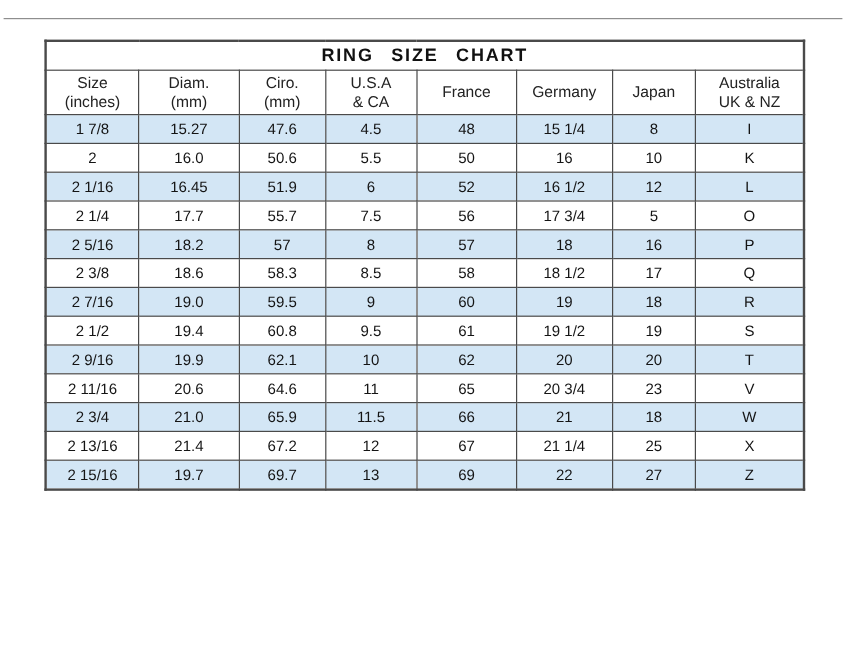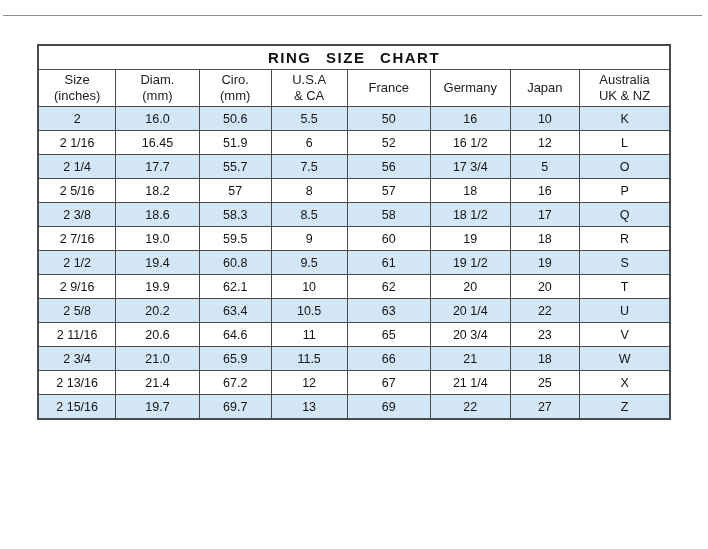--- a/index.html
+++ b/index.html
@@ -12,21 +12,21 @@
     overflow: hidden;
   }
   .top-line {
     position: absolute;
     top: 15px; left: 3px;
     width: 699px; height: 1px;
     background: #8e8e8e;
   }
   table.ring-chart {
     position: absolute;
-    top: 44px; left: 37px;
+    top: 33px; left: 37px;
     width: 634px;
     border-collapse: collapse;
     table-layout: fixed;
     border: 2px solid var(--border, #4a4a4a);
   }
   table.ring-chart th, table.ring-chart td {
     border: 1px solid var(--border, #4a4a4a);
     text-align: center;
     vertical-align: middle;
     padding: 0;
@@ -82,20 +82,30 @@
         <th>Ciro.<br>(mm)</th>
         <th>U.S.A<br>&amp; CA</th>
         <th>France</th>
         <th>Germany</th>
         <th>Japan</th>
         <th>Australia<br>UK &amp; NZ</th>
       </tr>
   </thead>
   <tbody id="table-body">
       <tr>
+        <td>1 7/8</td>
+        <td>15.27</td>
+        <td>47.6</td>
+        <td>4.5</td>
+        <td>48</td>
+        <td>15 1/4</td>
+        <td>8</td>
+        <td>I</td>
+      </tr>
+      <tr>
         <td>2</td>
         <td>16.0</td>
         <td>50.6</td>
         <td>5.5</td>
         <td>50</td>
         <td>16</td>
         <td>10</td>
         <td>K</td>
       </tr>
       <tr>
@@ -162,30 +172,20 @@
         <td>2 9/16</td>
         <td>19.9</td>
         <td>62.1</td>
         <td>10</td>
         <td>62</td>
         <td>20</td>
         <td>20</td>
         <td>T</td>
       </tr>
       <tr>
-        <td>2 5/8</td>
-        <td>20.2</td>
-        <td>63.4</td>
-        <td>10.5</td>
-        <td>63</td>
-        <td>20 1/4</td>
-        <td>22</td>
-        <td>U</td>
-      </tr>
-      <tr>
         <td>2 11/16</td>
         <td>20.6</td>
         <td>64.6</td>
         <td>11</td>
         <td>65</td>
         <td>20 3/4</td>
         <td>23</td>
         <td>V</td>
       </tr>
       <tr>

